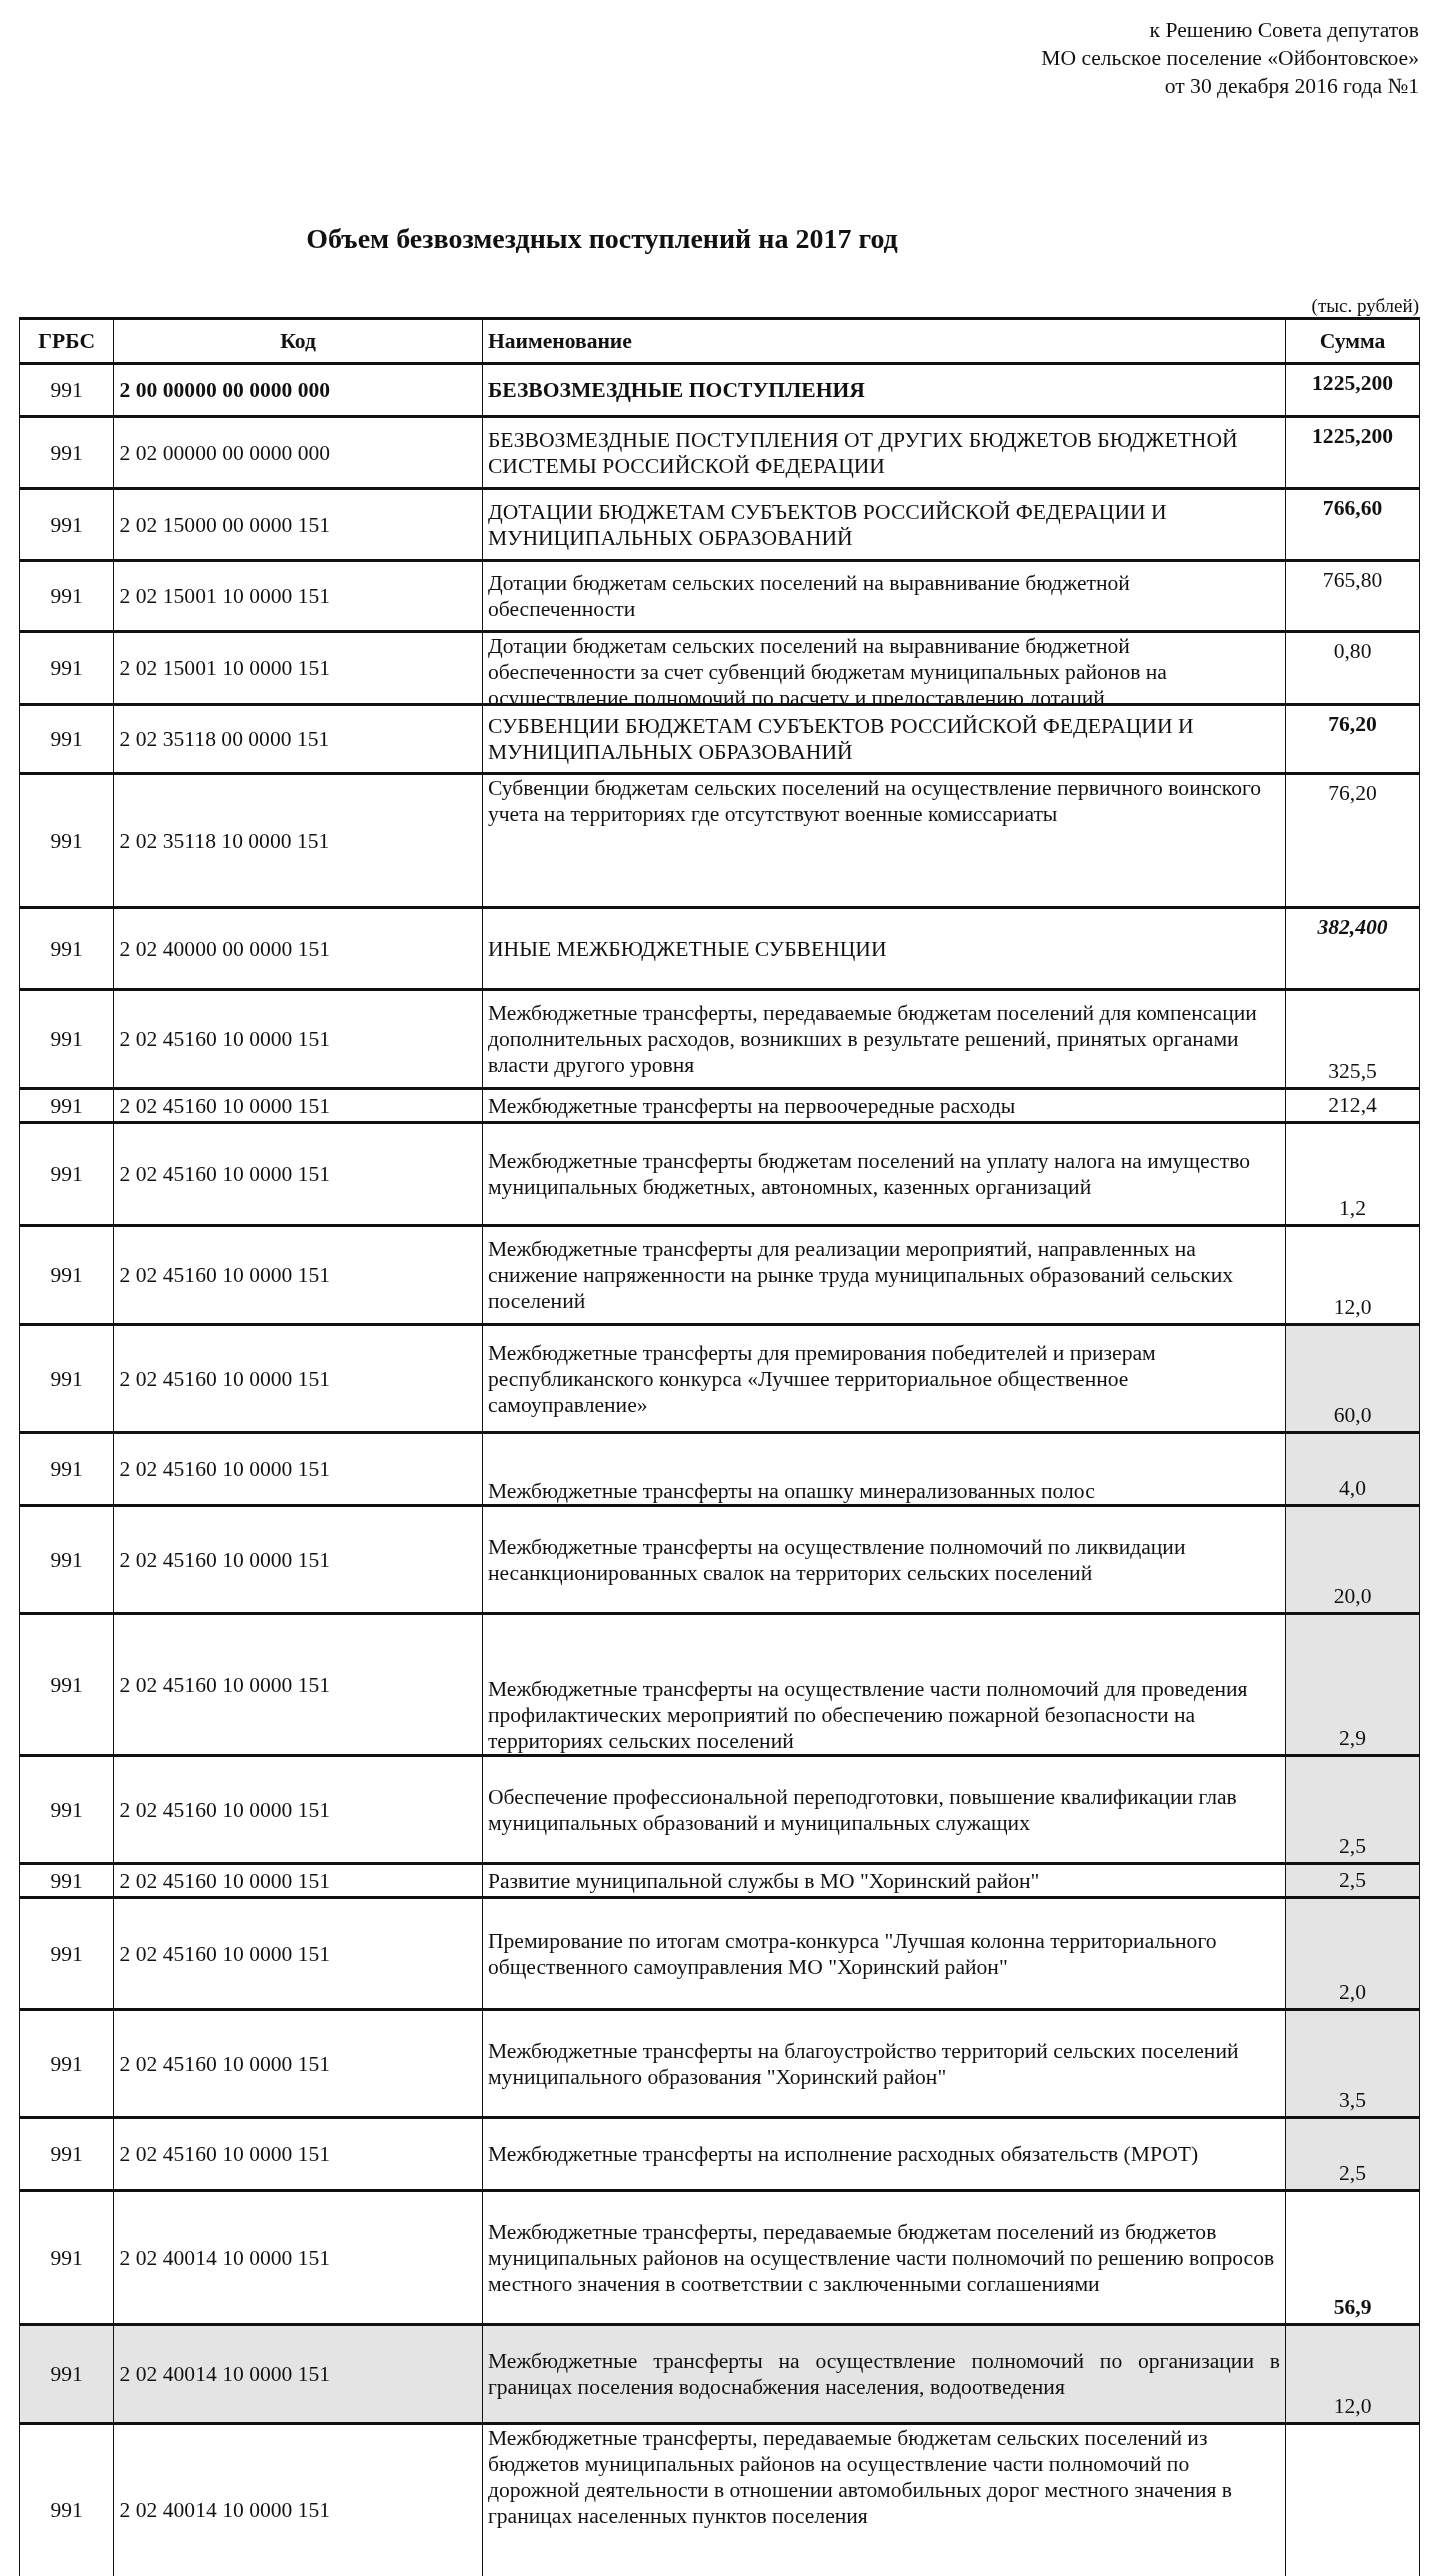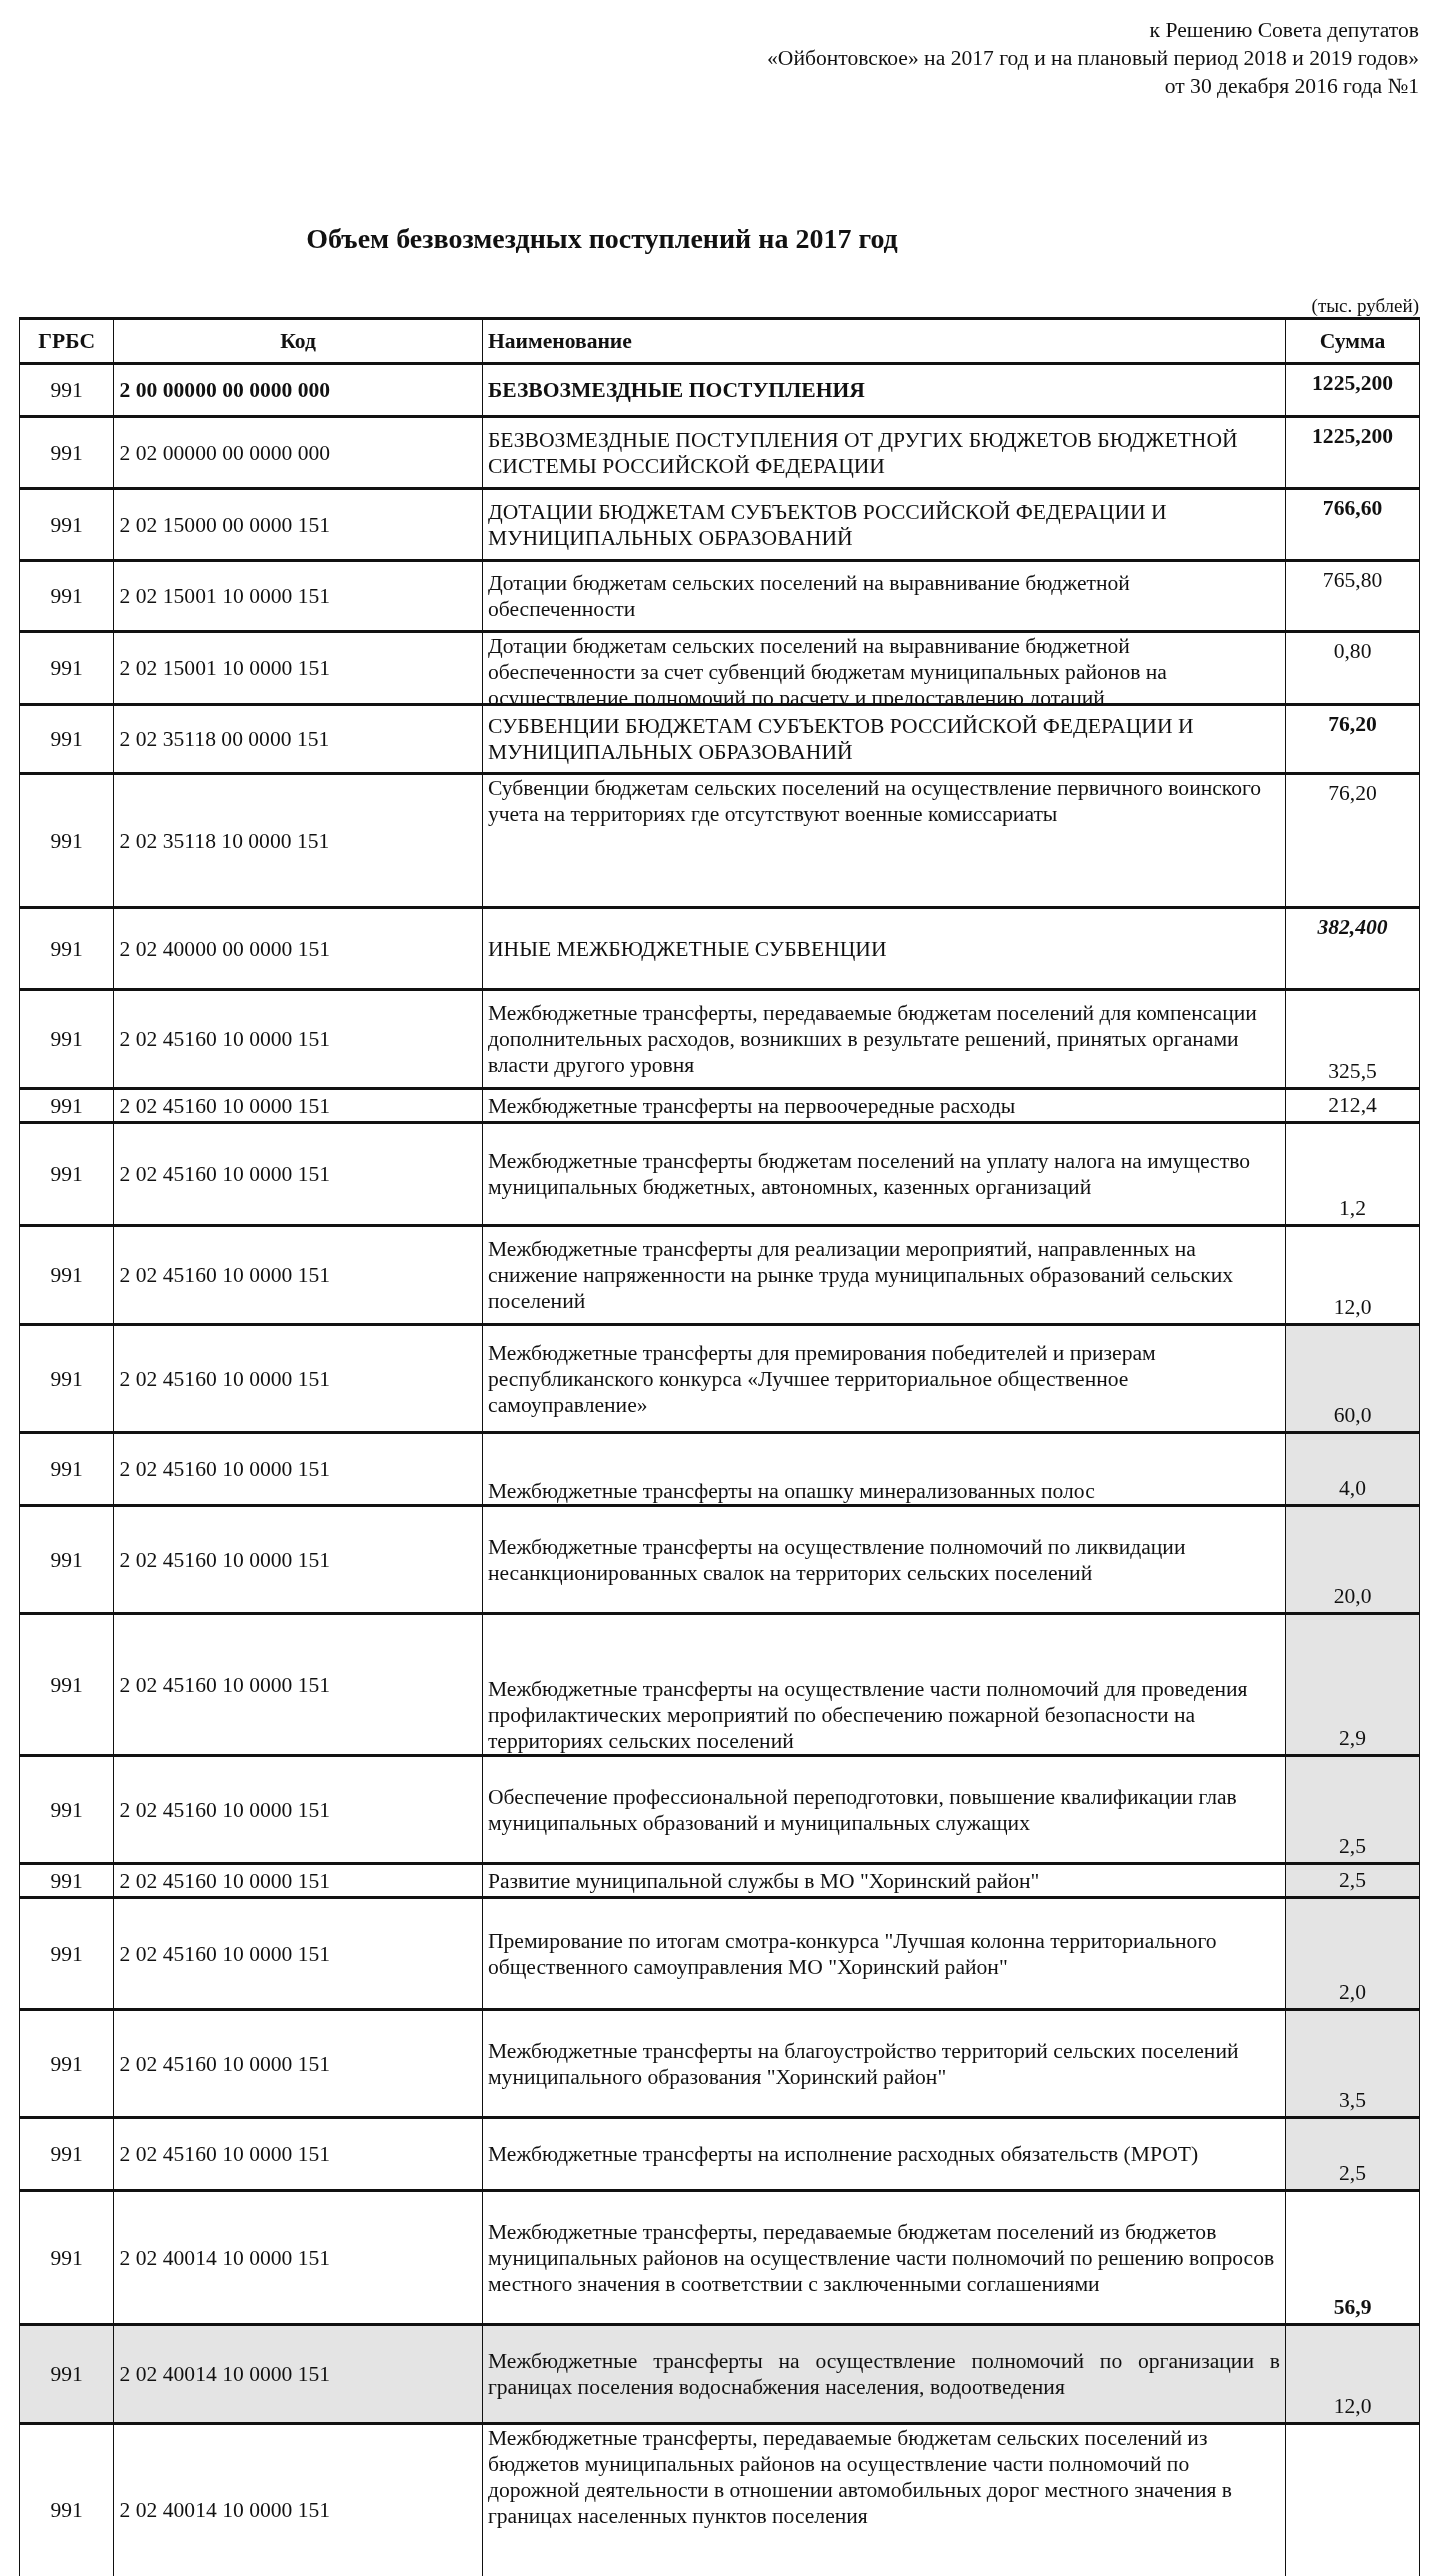--- a/index.html
+++ b/index.html
@@ -24,21 +24,21 @@
   .bi { font-weight:bold; font-style:italic; }
   .upper { font-size:23px; }
   .shade { background:#e4e4e4; }
   .just-last-left { text-align:justify !important; }
 </style>
 </head>
 <body>
 
 <div class="hdr">
   <div>к Решению Совета депутатов</div>
-  <div>«Ойбонтовское»  на 2017 год и на плановый период 2018 и 2019 годов»</div>
+  <div>МО сельское поселение «Ойбонтовское»</div>
   <div>от  30 декабря 2016 года №1</div>
 </div>
 
 <div class="title">Объем безвозмездных поступлений на 2017 год</div>
 <div class="units">(тыс. рублей)</div>
 
 <table class="t">
   <thead>
     <tr style="height:45px">
       <th>ГРБС</th>

